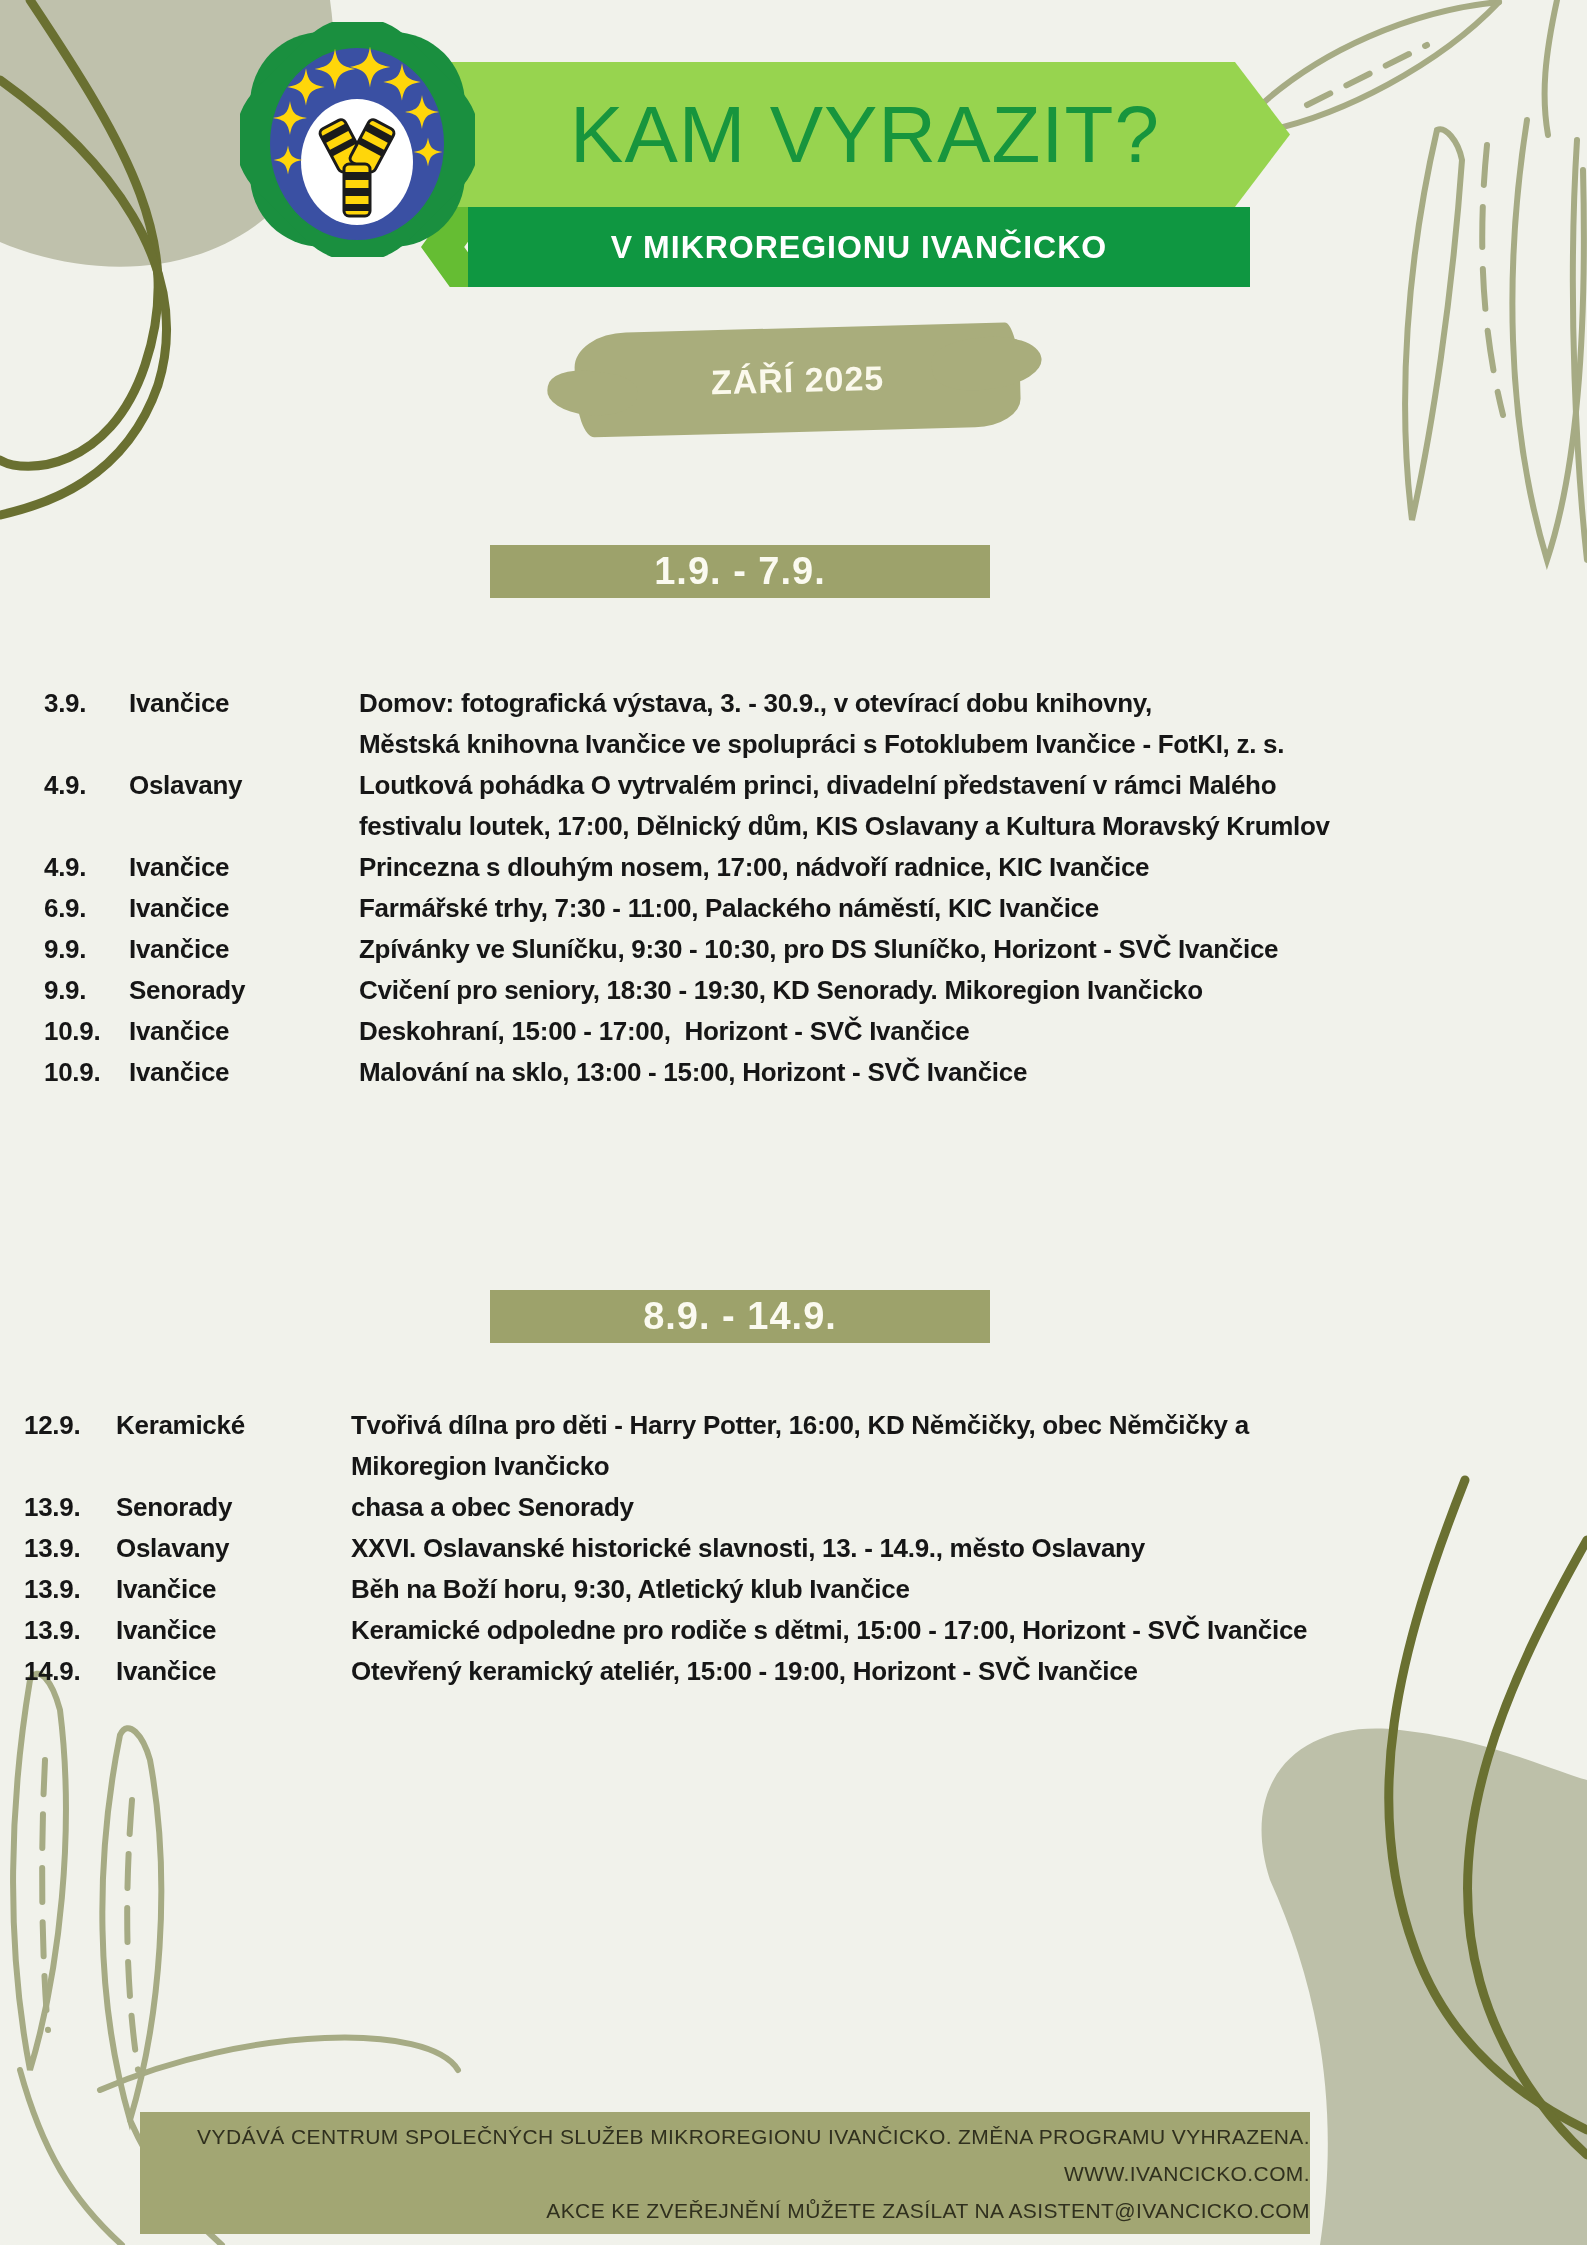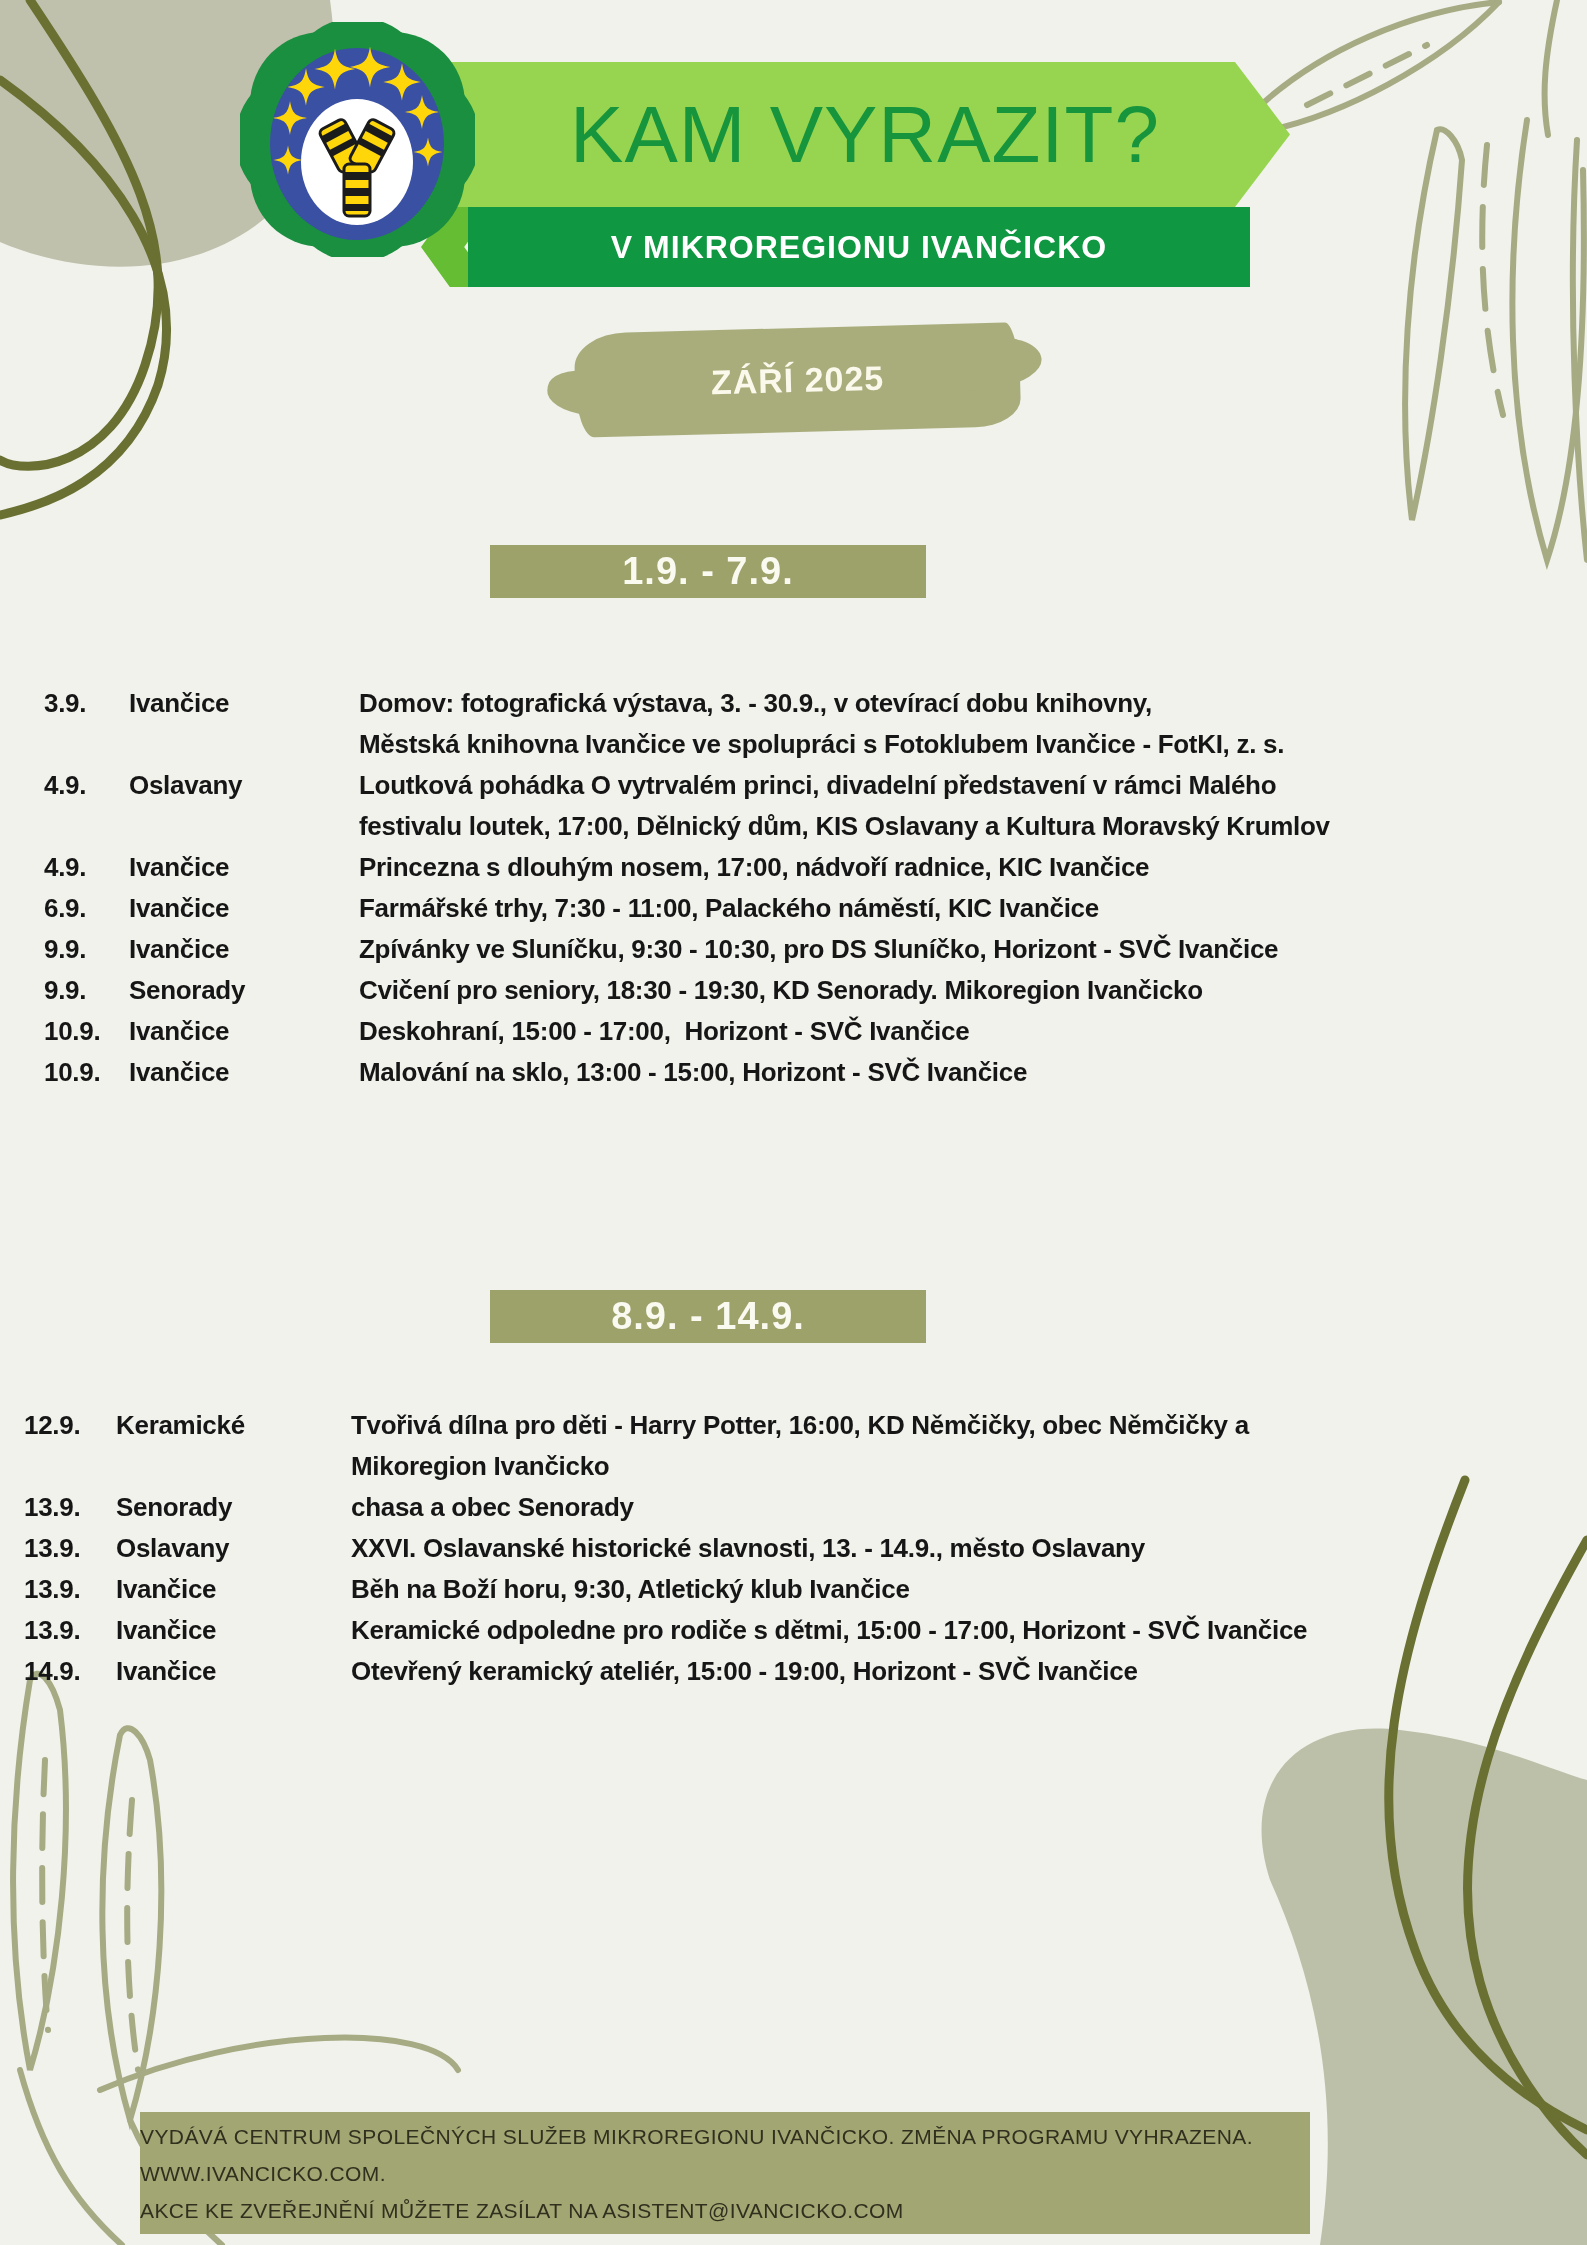--- a/index.html
+++ b/index.html
@@ -49,21 +49,21 @@
     display:flex;align-items:center;justify-content:center;
   }
   .month-brush::before{content:"";position:absolute;left:-28px;top:38px;width:90px;height:44px;
     background:#a9ad7c;border-radius:50% 40% 60% 50%;transform:rotate(8deg);}
   .month-brush::after{content:"";position:absolute;right:-22px;top:14px;width:110px;height:52px;
     background:#a9ad7c;border-radius:40% 60% 50% 50%;transform:rotate(-6deg);}
   .month-label{position:relative;z-index:1;font-size:34px;font-weight:bold;color:#fbf9ec;letter-spacing:1px;}
 
   
   .section-bar{
-    left:490px;width:436px;height:53px;z-index:2;background:#9da26b;
+    left:490px;width:500px;height:53px;z-index:2;background:#9da26b;
     display:flex;align-items:center;justify-content:center;
     font-size:38px;font-weight:bold;color:#fbfaf0;letter-spacing:1px;
   }
   #bar-week1{top:545px;}
   #bar-week2{top:1290px;}
 
   
   .events{left:0;right:0;z-index:2;}
   #events-week1{top:683px;padding-left:44px;}
   #events-week2{top:1405px;padding-left:24px;}
@@ -71,21 +71,21 @@
   #events-week1 .event{grid-template-columns:85px 230px auto;}
   #events-week2 .event{grid-template-columns:92px 235px auto;}
   .ev-date,.ev-place,.ev-line{
     font-size:26px;font-weight:bold;color:#161616;line-height:41px;
     letter-spacing:-0.3px;white-space:pre;
   }
 
   
   .footer-band{
     left:140px;top:2112px;width:1170px;height:122px;z-index:3;background:#a2a673;
-    display:flex;flex-direction:column;align-items:flex-start;justify-content:center;
+    display:flex;flex-direction:column;align-items:flex-end;justify-content:center;
     text-align:center;
   }
   .footer-line{
     font-size:21px;color:#30301e;line-height:37px;letter-spacing:0.4px;white-space:nowrap;
   }
 </style>
 </head>
 <body>
 
 <svg id="decor-tl" class="abs" width="440" height="880" viewBox="0 0 440 880">

